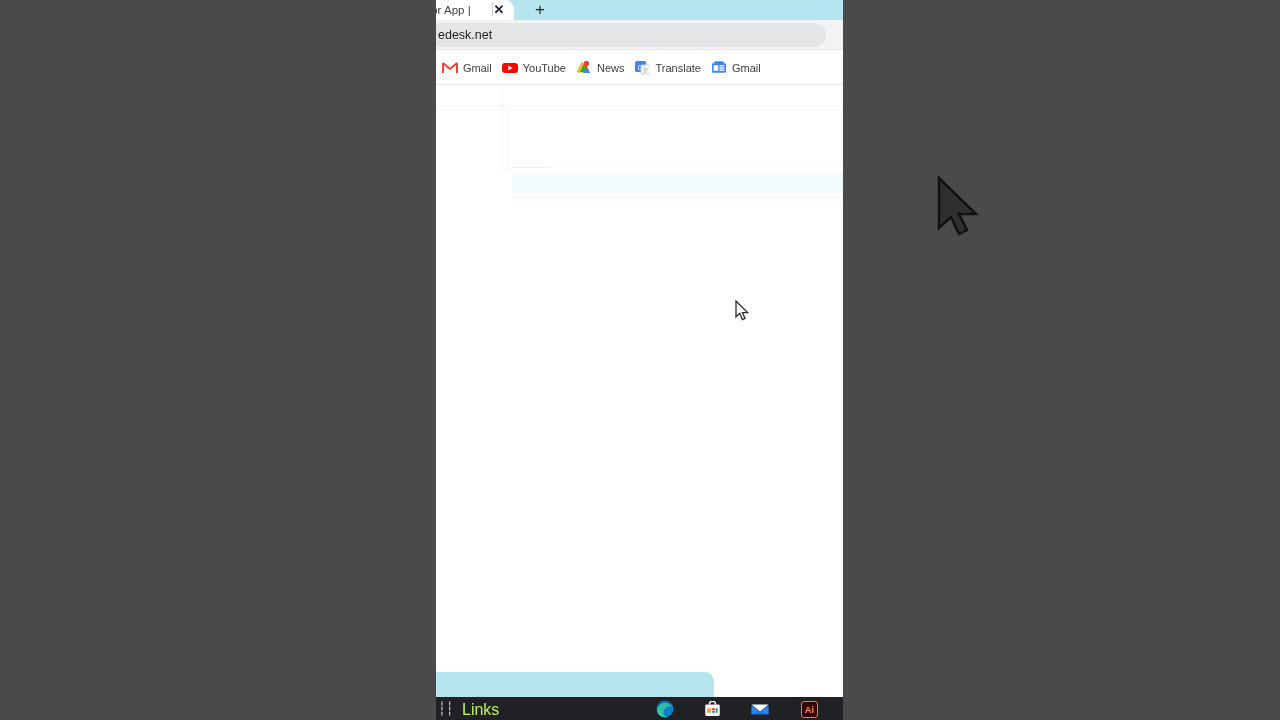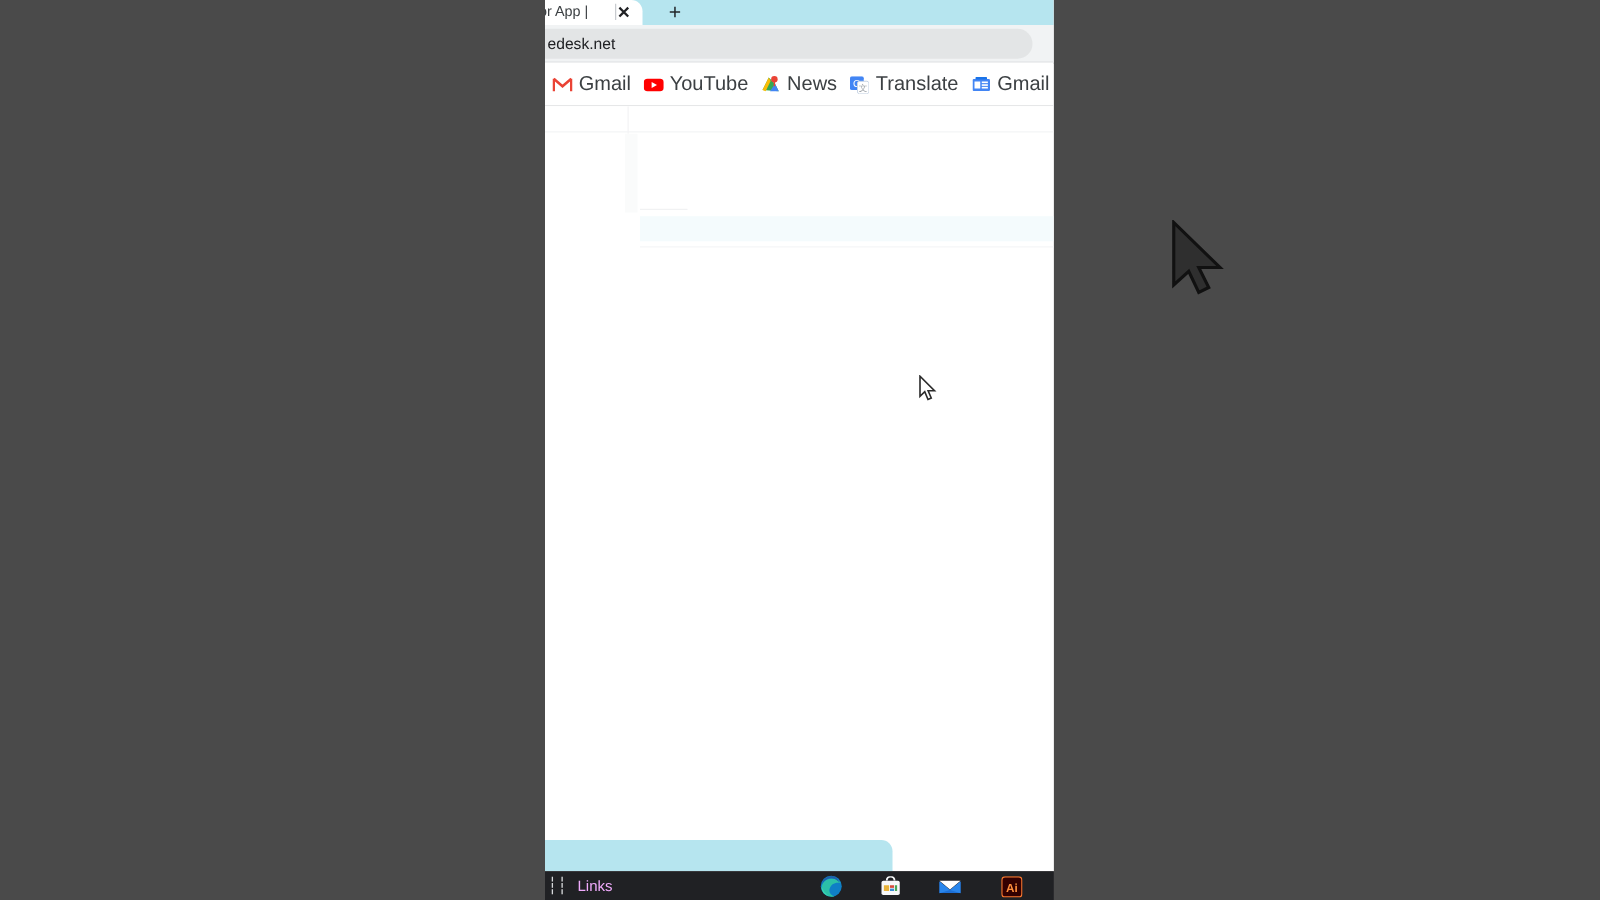--- a/index.html
+++ b/index.html
@@ -163,21 +163,21 @@
     width: 16px;
     height: 16px;
     margin-right: 5px;
     display: flex;
     align-items: center;
     justify-content: center;
     flex: none;
   }
 
   .bookmark-label {
-    font-size: 16px;
+    font-size: 11px;
     color: #3c4043;
   }
 
   
   #page-content {
     position: absolute;
     left: 0; top: 85px;
     width: 407px;
     height: 612px;
     background: #ffffff;
@@ -258,22 +258,22 @@
     line-height: 15px;
     text-align: center;
   }
 
   #taskbar-links-label {
     position: absolute;
     left: 26px;
     top: 0px;
     height: 23px;
     line-height: 25px;
-    font-size: 12px;
-    color: #f0abfc;
+    font-size: 16px;
+    color: #bef264;
     white-space: nowrap;
   }
 
   .taskbar-icon {
     position: absolute;
     top: 3px;
     width: 18px;
     height: 18px;
     display: flex;
     align-items: center;

